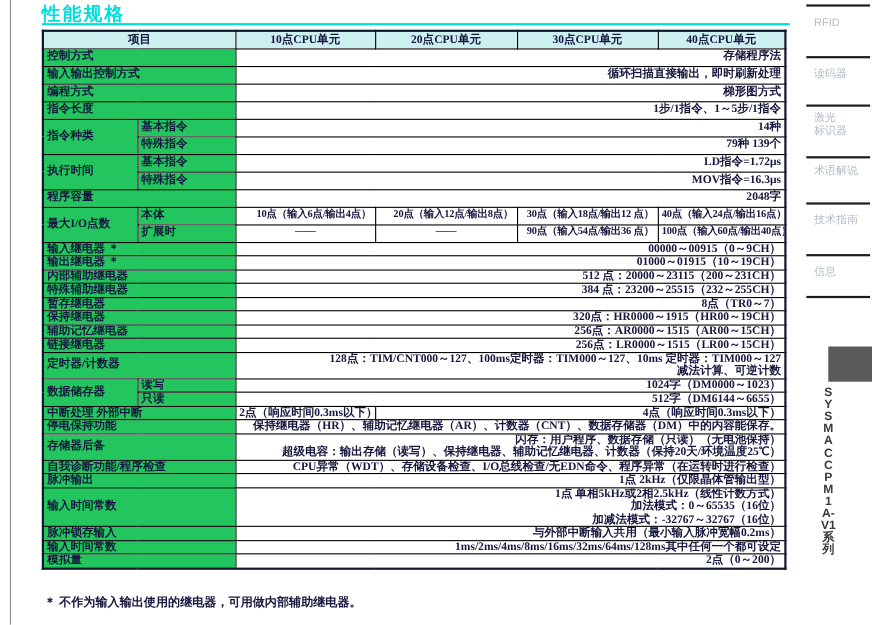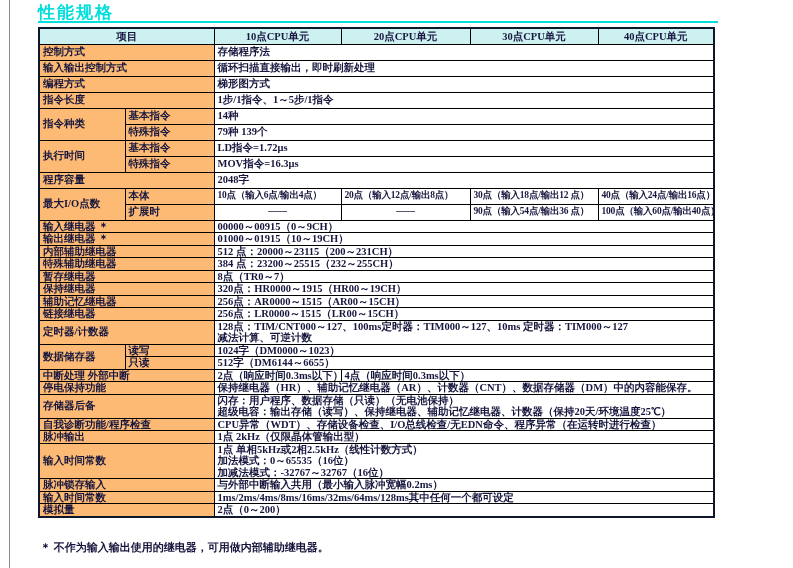--- a/index.html
+++ b/index.html
@@ -9,22 +9,22 @@
   .left-rule { position:absolute; left:9px; top:0; width:1px; height:568px; background:#8a8a8a; }
   .title { position:absolute; left:38px; top:1px; font-family:"Liberation Sans", sans-serif;
            font-size:17px; font-weight:bold; color:#00dede; letter-spacing:2px; }
   .title-underline { position:absolute; left:38px; top:21px; width:680px; height:2px; background:#00dede; }
 
   table.spec { position:absolute; left:38px; top:27px; width:675px; border-collapse:collapse;
                table-layout:fixed; font-size:10.5px; font-weight:bold; color:#16163e; }
   table.spec td, table.spec th { border:1px solid #000; padding:0 3px; line-height:11.5px;
                vertical-align:middle; overflow:hidden; white-space:nowrap; }
   table.spec th { background:#cdf0f0; text-align:center; font-size:10.5px; }
-  td.item { background:#fdba74; text-align:left; }
-  td.val  { background:#ffffff; text-align:left; }
+  td.item { background:#22c55e; text-align:left; }
+  td.val  { background:#ffffff; text-align:right; }
   tr.tall td, tr.tall th { height:16px; }
   td.cpu-val { font-size:9.5px; letter-spacing:-0.2px;margin-top:41px; }
   td.dash { text-align:center; }
   .outer { border:2px solid #0f172a; }
 
   .footnote { position:absolute; left:40px; top:540px; font-size:11px; font-weight:bold; color:#16163e; }
 
   .sidebar { position:absolute; left:733px; top:0; width:60px; height:568px;
              font-family:"Liberation Sans", sans-serif; }
   .sb-line { position:absolute; left:0; width:58px; height:2px; background:#1c1c1c; }
@@ -201,13 +201,33 @@
     </tr>
     <tr>
       <td class="item" colspan="2">模拟量</td>
       <td class="val" colspan="4">2点（0～200）</td>
     </tr>
   </tbody>
     </table>
 
   <div class="footnote">＊  不作为输入输出使用的继电器，可用做内部辅助继电器。</div>
 
+  <div class="sidebar">
+    <div class="sb-line" style="top:4px"></div>
+    <div class="sb-item" style="top:16px">RFID</div>
+    <div class="sb-line" style="top:51px"></div>
+    <div class="sb-item" style="top:62px">读码器</div>
+    <div class="sb-line" style="top:95px"></div>
+    <div class="sb-item" style="top:102px">
+      <div>激光</div>
+      <div>标识器</div>
+    </div>
+    <div class="sb-line" style="top:142px"></div>
+    <div class="sb-item" style="top:150px">术语解说</div>
+    <div class="sb-line" style="top:184px"></div>
+    <div class="sb-item" style="top:195px">技术指南</div>
+    <div class="sb-line" style="top:231px"></div>
+    <div class="sb-item" style="top:242px">信息</div>
+    <div class="sb-line" style="top:269px"></div>
+    <div class="series-box"></div>
+    <div class="series-text">SYSMAC CPM1A-V1系列</div>
+  </div>
 </div>
 
 </body></html>

